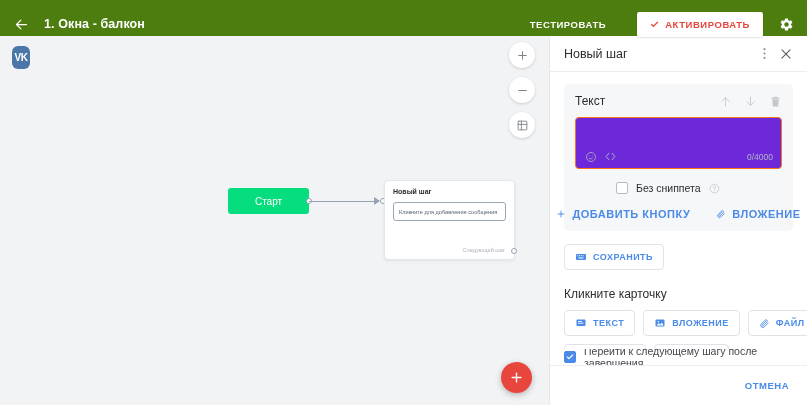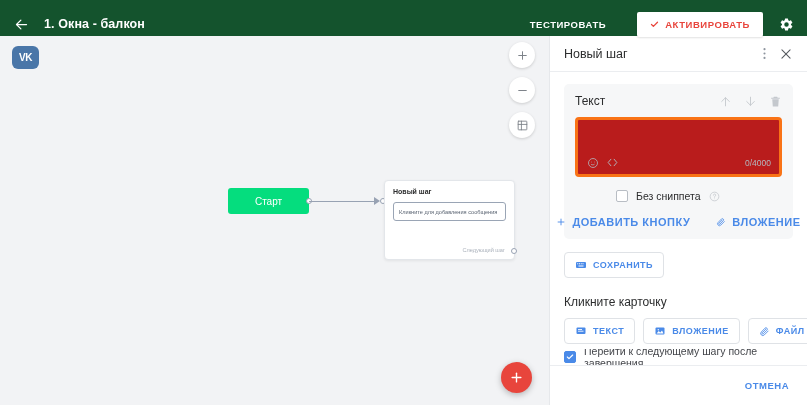--- a/index.html
+++ b/index.html
@@ -7,21 +7,21 @@
     width: 807px; height: 405px;
     overflow: hidden;
     font-family: "Liberation Sans", "DejaVu Sans", sans-serif;
     background: #ffffff;
   }
   .app { position: relative; width: 807px; height: 405px; display: flex; flex-direction: column; }
 
   
   .topbar {
     height: 36px; flex: 0 0 36px;
-    background: #14532d;
+    background: #4d7c0f;
     display: flex; align-items: center;
     padding: 12px 8px 0 10px;
     position: relative; z-index: 30;
   }
   .back-btn {
     width: 22px; height: 22px; flex: 0 0 22px;
     display: flex; align-items: center; justify-content: center;
     cursor: pointer;
   }
   .back-btn svg { display:block; }
@@ -54,21 +54,21 @@
   
   .body-row { flex: 1 1 auto; display: flex; min-height: 0; }
 
   
   .canvas {
     position: relative; flex: 1 1 auto;
     background: #f2f3f5; overflow: hidden;
   }
   .vk-logo {
     position: absolute; left: 12px; top: 10px;
-    width: 27px; height: 23px; border-radius: 6px;
+    width: 18px; height: 23px; border-radius: 6px;
     background: #4a76a8;
     display: flex; align-items: center; justify-content: center;
     cursor: pointer;
   }
   .vk-logo span {
     color: #ffffff; font-size: 10px; font-weight: bold;
     letter-spacing: -.4px; line-height: 1;
   }
 
   .zoom-controls {
@@ -179,22 +179,22 @@
     padding: 10px 11px 11px 11px;
   }
   .card-head {
     display: flex; align-items: center; margin-bottom: 9px;
   }
   .card-title { font-size: 12px; color: #2c2d2e; flex: 1 1 auto; }
   .card-tools { display: flex; align-items: center; gap: 11px; color: #c4c8cd; }
   .card-tools .icon-btn { width: 14px; height: 14px; color: #c4c8cd; }
 
   .textarea {
-    background: #b91c1c; border: 3px solid #f97316; border-radius: 4px;
-    height: 60px; position: relative; padding: 6px 8px;
+    background: #6d28d9; border: 1px solid #f97316; border-radius: 4px;
+    height: 52px; position: relative; padding: 6px 8px;
   }
   .ta-bottom {
     position: absolute; left: 8px; right: 8px; bottom: 5px;
     display: flex; align-items: center;
   }
   .ta-icons { display: flex; align-items: center; gap: 7px; color: #b3b8bf; }
   .ta-count { margin-left: auto; font-size: 8.5px; color: #b3b8bf; }
 
   .snippet-row {
     display: flex; align-items: center; gap: 8px;

